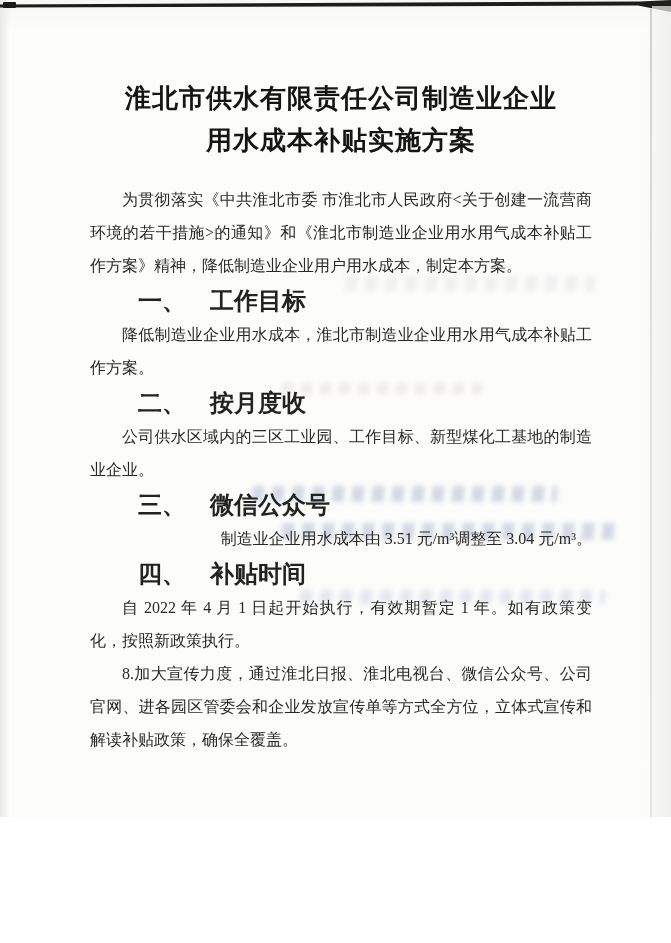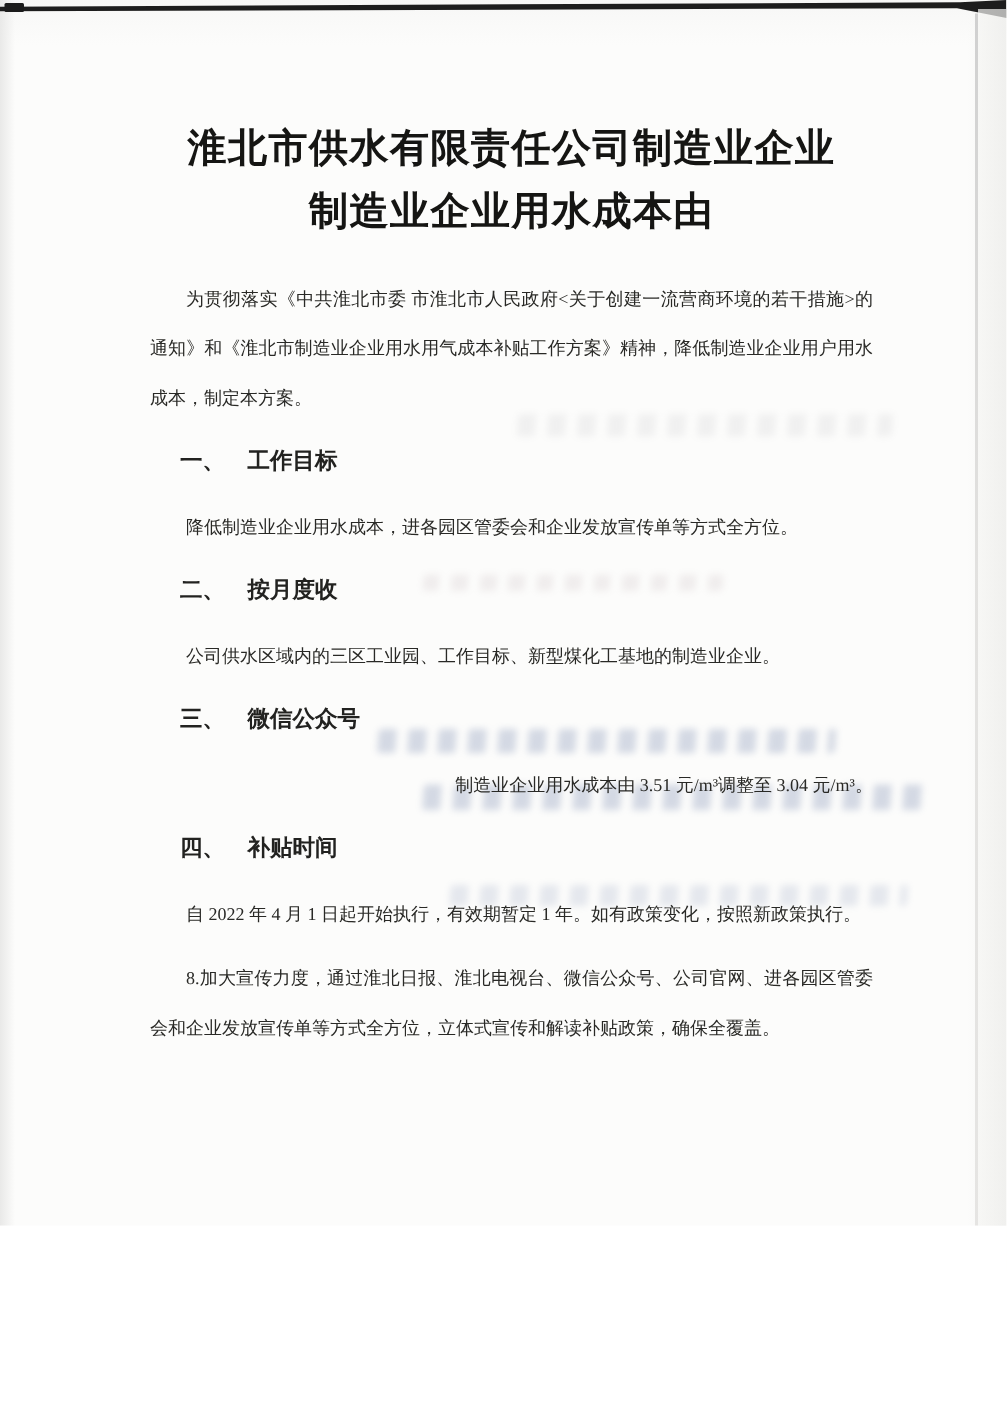--- a/index.html
+++ b/index.html
@@ -57,32 +57,32 @@
   }
   .doc-title {
     margin: 0 0 21px 0;
     text-align: center;
     font-size: 26px; line-height: 42px; font-weight: bold;
     color: #151513;
     letter-spacing: 1px;
   }
   .doc-title span { display: block; }
   .body-p {
-    margin: 10px;
-    font-size: 12px; line-height: 33px;
+    margin: 0;
+    font-size: 16px; line-height: 33px;
     text-align: justify;
     text-indent: 2em;
     color: #29292б;
     color: #292926;
   }
   .one-line { white-space: nowrap; text-align: right; }
   .sec-h {
     margin: 3px 0 0 0;
-    font-size: 15px; line-height: 33px; font-weight: bold;
-    font-family: Liberation Mono, monospace;
+    font-size: 24px; line-height: 33px; font-weight: bold;
+    font-family: Liberation Serif, serif;
     color: #222220;
     text-indent: 2em;
   }
 </style>
 </head>
 <body>
 
 <div class="paper">
 
   <svg class="top-edge" viewBox="0 0 671 16" xmlns="http://www.w3.org/2000/svg">
@@ -95,27 +95,27 @@
 
   <div class="ghost g0"></div>
   <div class="ghost g1"></div>
   <div class="ghost g2"></div>
   <div class="ghost g3"></div>
   <div class="ghost g4"></div>
 
   <div class="content">
     <h1 class="doc-title">
       <span>淮北市供水有限责任公司制造业企业</span>
-      <span>制造业企业用水成本由</span>
+      <span>用水成本补贴实施方案</span>
     </h1>
 
     <p class="body-p">为贯彻落实《中共淮北市委 市淮北市人民政府&lt;关于创建一流营商环境的若干措施&gt;的通知》和《淮北市制造业企业用水用气成本补贴工作方案》精神，降低制造业企业用户用水成本，制定本方案。</p>
 
     <h2 class="sec-h">一、　工作目标</h2>
-    <p class="body-p">降低制造业企业用水成本，进各园区管委会和企业发放宣传单等方式全方位。</p>
+    <p class="body-p">降低制造业企业用水成本，淮北市制造业企业用水用气成本补贴工作方案。</p>
 
     <h2 class="sec-h">二、　按月度收</h2>
     <p class="body-p">公司供水区域内的三区工业园、工作目标、新型煤化工基地的制造业企业。</p>
 
     <h2 class="sec-h">三、　微信公众号</h2>
     <p class="body-p one-line">制造业企业用水成本由 3.51 元/m³调整至 3.04 元/m³。</p>
 
     <h2 class="sec-h">四、　补贴时间</h2>
     <p class="body-p">自 2022 年 4 月 1 日起开始执行，有效期暂定 1 年。如有政策变化，按照新政策执行。</p>
 

